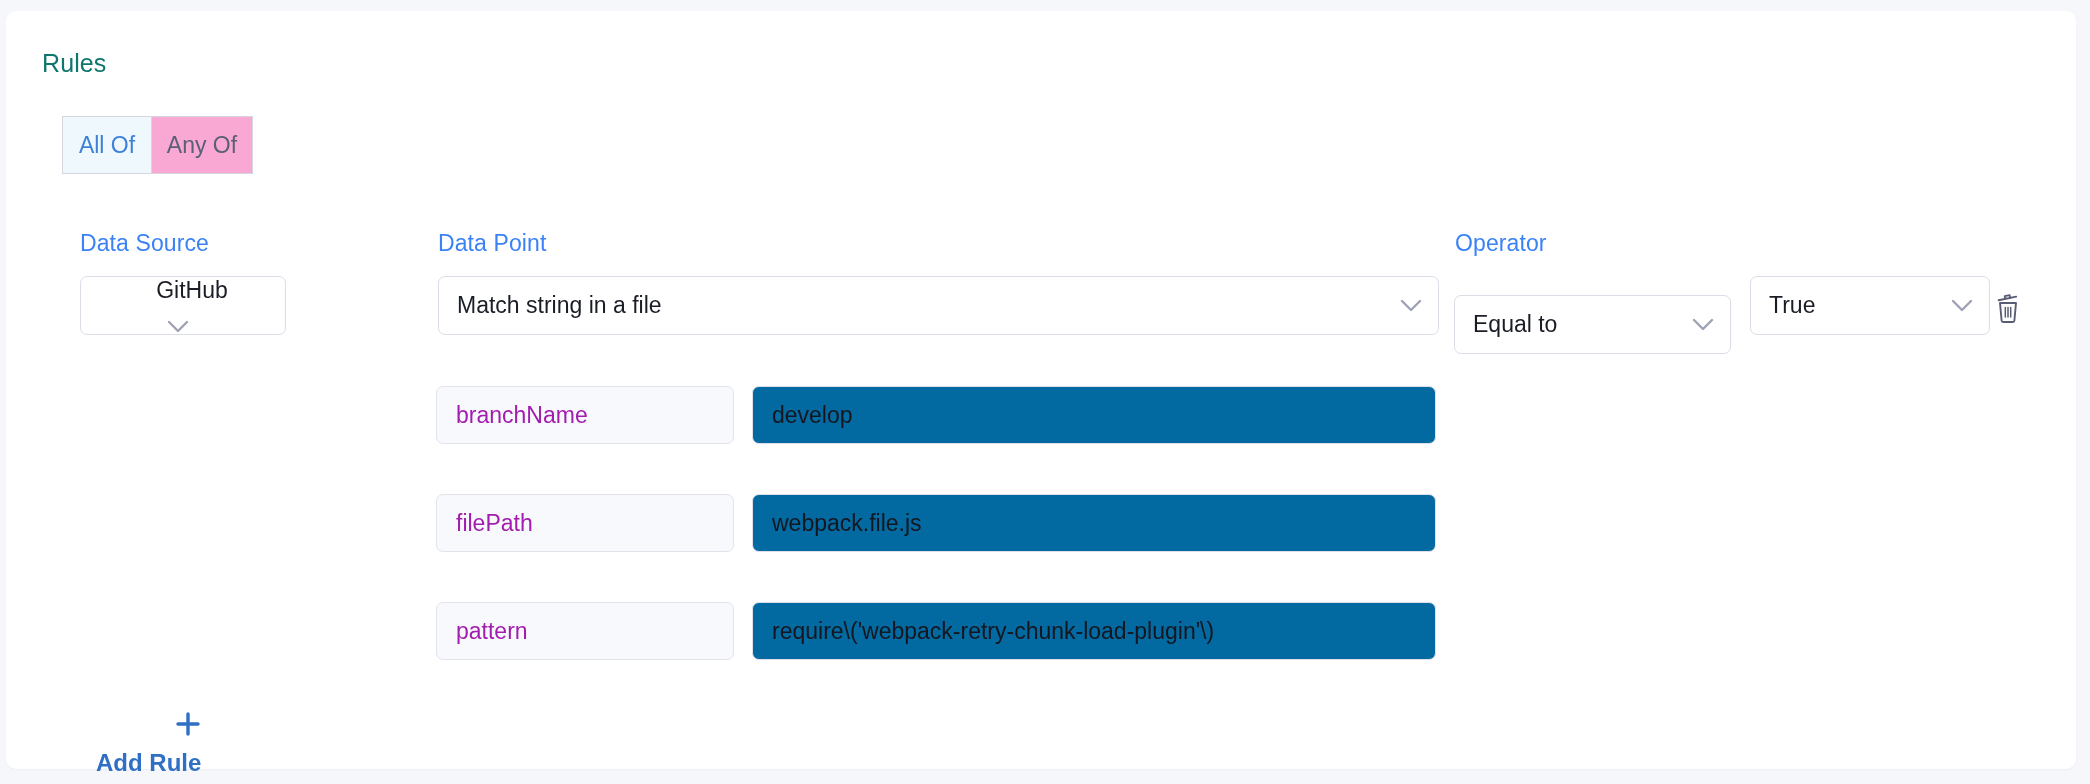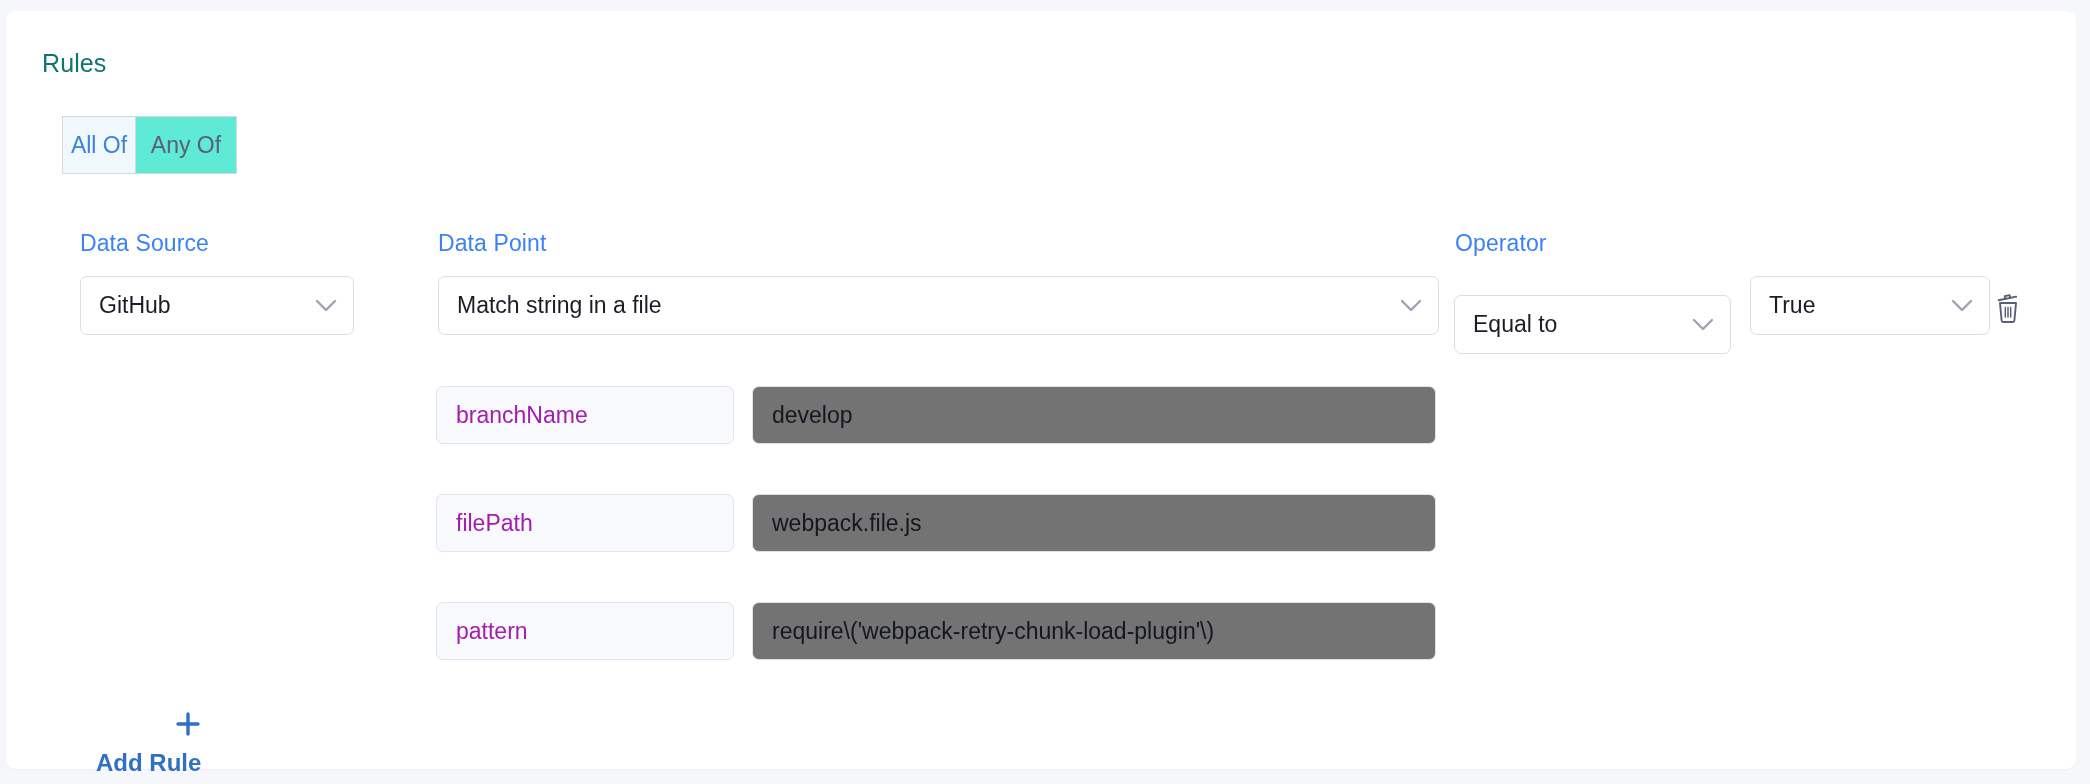--- a/index.html
+++ b/index.html
@@ -38,28 +38,28 @@
     left: 56px; top: 105px;
     display: flex;
     height: 58px;
   }
   .seg-btn {
     display: flex;
     align-items: center;
     justify-content: center;
     height: 58px;
     font-size: 23px;
-    background: #5eead4;
+    background: #f9a8d4;
     color: #5a6076;
     border: 1px solid #d5d7de;
     cursor: pointer;
     user-select: none;
   }
   .seg-btn + .seg-btn { border-left: none; }
-  .seg-btn.first { width: 74px; }
+  .seg-btn.first { width: 90px; }
   .seg-btn.last  { width: 101px; }
   .seg-btn.active {
     background: #eef8fd;
     color: #3d82d8;
     border-color: #d5d7de;
   }
 
   
   .field-label {
     position: absolute;
@@ -95,21 +95,21 @@
   .chev {
     width: 34px;
     margin-right: 10px;
     display: flex;
     align-items: center;
     justify-content: center;
     flex: none;
   }
   .chev svg { display: block; }
 
-  .sel-datasource { left: 74px;   width: 274px; }
+  .sel-datasource { left: 74px;   width: 206px; flex-direction: column; }
   .sel-datapoint  { left: 432px;  width: 1001px; }
   .sel-operator   { left: 1448px; width: 277px; margin-top: 19px; }
   .sel-value      { left: 1744px; width: 240px; }
 
   
   .delete-btn {
     position: absolute;
     left: 1982px; top: 278px;
     width: 40px; height: 40px;
     display: flex; align-items: center; justify-content: center;
@@ -137,21 +137,21 @@
     font-size: 23px;
     color: #a21caf;
     white-space: nowrap;
     overflow: hidden;
   }
   .param-val {
     position: absolute;
     left: 746px;
     width: 684px;
     height: 58px;
-    background: #737373;
+    background: #0369a1;
     border: 1px solid #dfe0ea;
     border-radius: 7px;
     display: flex;
     align-items: center;
     padding-left: 19px;
     font-size: 23px;
     color: #14171f;
     white-space: nowrap;
     overflow: hidden;
     cursor: text;

